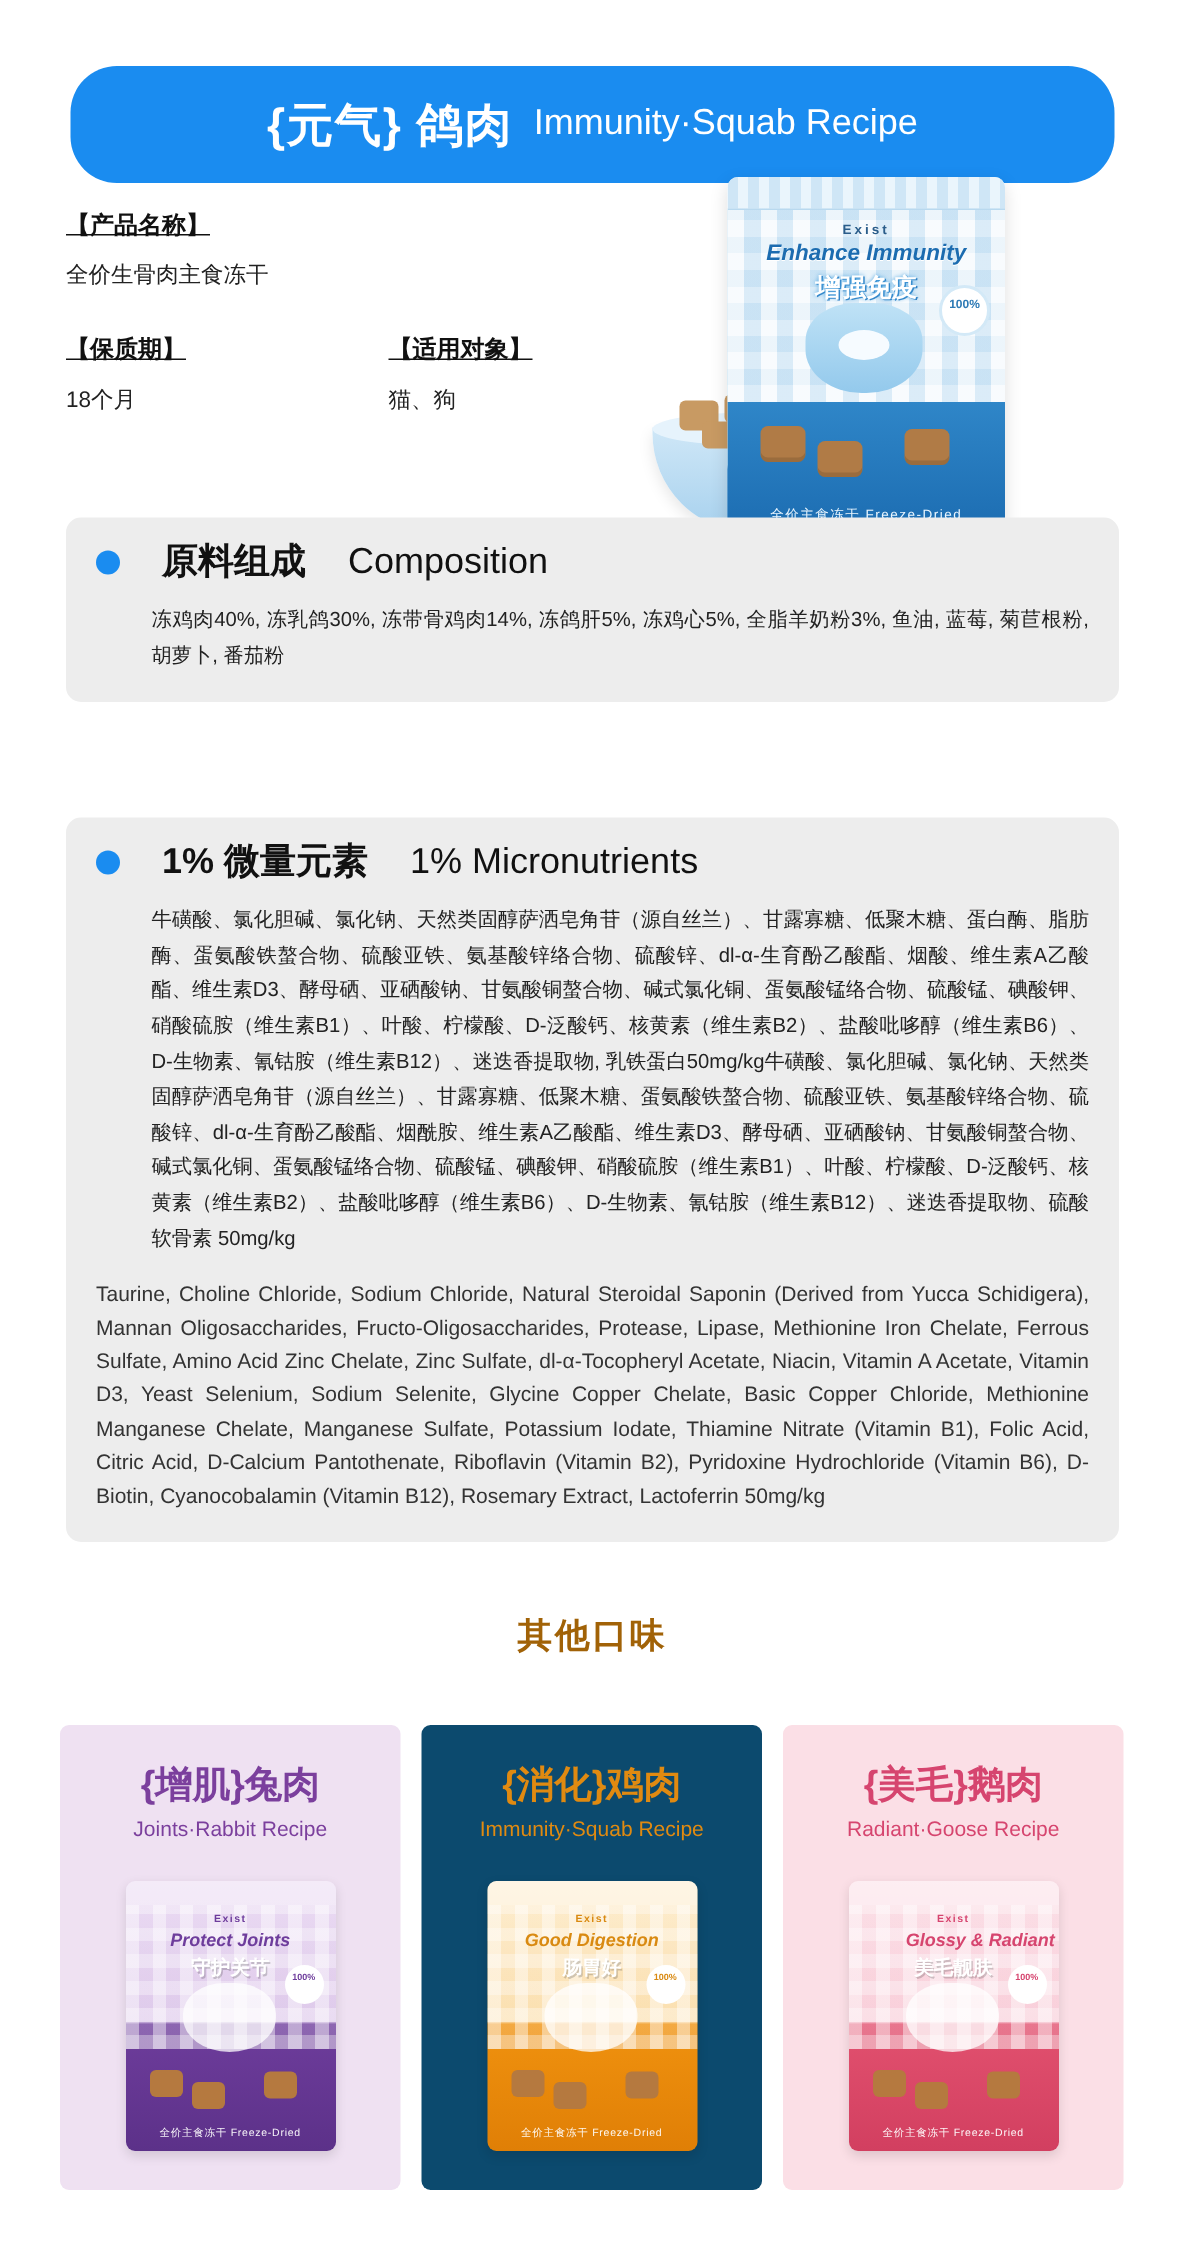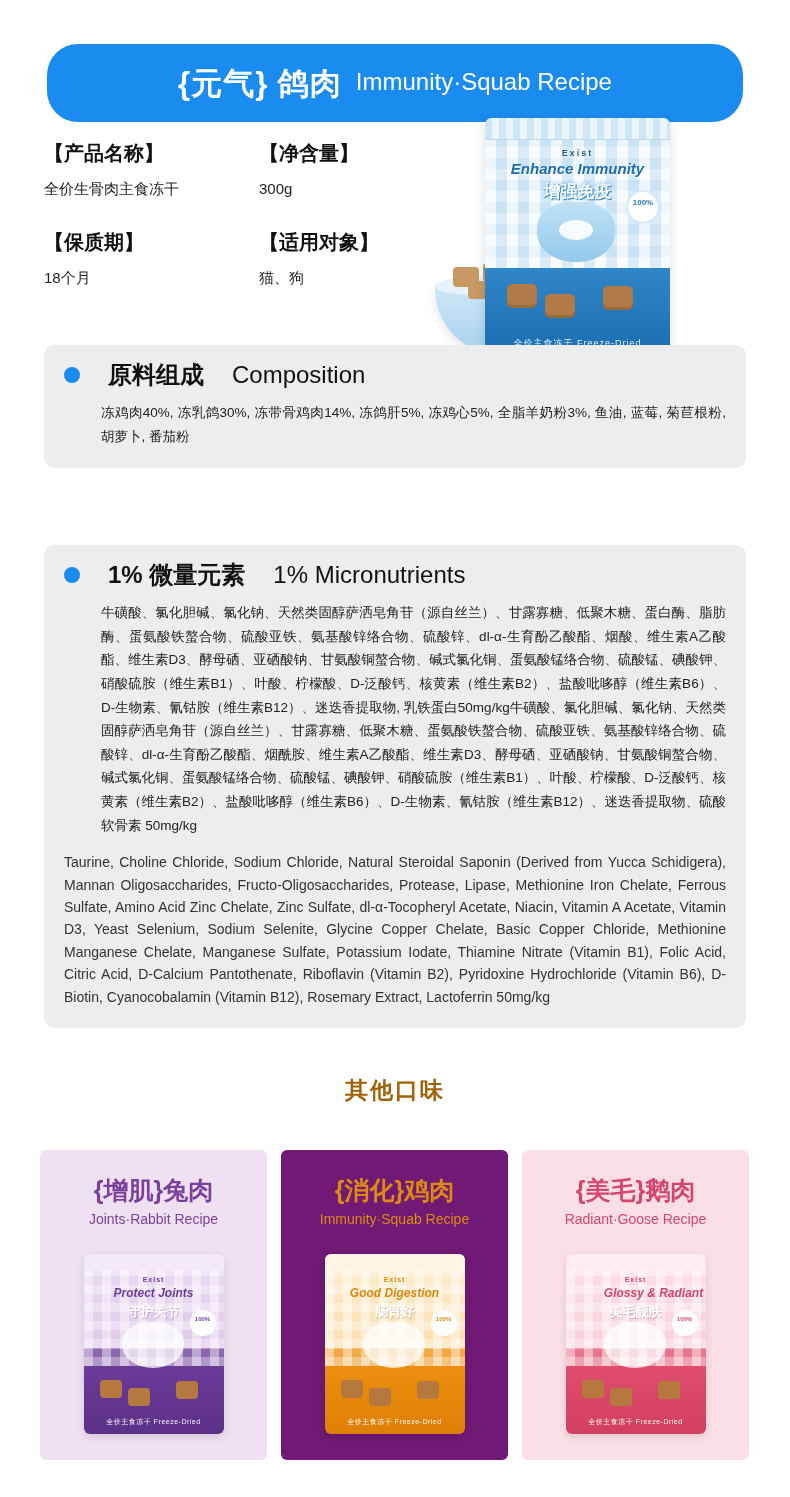--- a/index.html
+++ b/index.html
@@ -50,25 +50,26 @@
   
   .specs {
     position: absolute;
     left: 44px;
     top: 140px;
     width: 430px;
   }
   .spec-row { display: flex; }
   .spec-cell { width: 215px; }
   .spec-label {
-    font-size: 20px;
+    font-size: 16px;
     font-weight: bold;
     color: #111;
     line-height: 1.35;
     letter-spacing: 0px;
+    text-decoration: underline;
   }
   .spec-value {
     font-size: 15px;
     color: #222;
     margin-top: 12px;
     line-height: 1.3;
   }
   .spec-row + .spec-row { margin-top: 30px; }
 
   
@@ -288,24 +289,20 @@
   <div class="banner">
     <span class="banner-cn">{元气} 鸽肉</span>
     <span class="banner-en">Immunity·Squab Recipe</span>
   </div>
 
   <div class="specs">
     <div class="spec-row">
       <div class="spec-cell">
         <div class="spec-label">【产品名称】</div>
         <div class="spec-value">全价生骨肉主食冻干</div>
-      </div>
-      <div class="spec-cell">
-        <div class="spec-label">【净含量】</div>
-        <div class="spec-value">300g</div>
       </div>
     </div>
     <div class="spec-row">
       <div class="spec-cell">
         <div class="spec-label">【保质期】</div>
         <div class="spec-value">18个月</div>
       </div>
       <div class="spec-cell">
         <div class="spec-label">【适用对象】</div>
         <div class="spec-value">猫、狗</div>
@@ -375,21 +372,21 @@
         <div class="mini-badge" style="color:#6e3d9c;">100%</div>
         <div class="mini-lower">
           <div class="mini-chip" style="left:16px; top:14px;"></div>
           <div class="mini-chip" style="left:44px; top:22px;"></div>
           <div class="mini-chip" style="left:92px; top:15px;"></div>
           <div class="mini-lower-text">全价主食冻干 Freeze-Dried</div>
         </div>
       </div>
     </div>
 
-    <div class="flavor" style="background:#701a75;">
+    <div class="flavor" style="background:#0c4a6e;">
       <div class="flavor-cn" style="color:#e08a11;">{消化}鸡肉</div>
       <div class="flavor-en" style="color:#e08a11;">Immunity·Squab Recipe</div>
       <div class="mini-bag" style="background:linear-gradient(180deg,#fde9c4 0%, #fbd79a 52%, #f0920f 53%, #e07f06 100%);text-decoration:underline;">
         <div class="mini-top"></div>
         <div class="mini-grid"></div>
         <div class="mini-brand" style="color:#d98a12;">Exist</div>
         <div class="mini-title" style="color:#d98a12;">Good Digestion</div>
         <div class="mini-cn">肠胃好</div>
         <div class="mini-char"></div>
         <div class="mini-badge" style="color:#d98a12;">100%</div>

